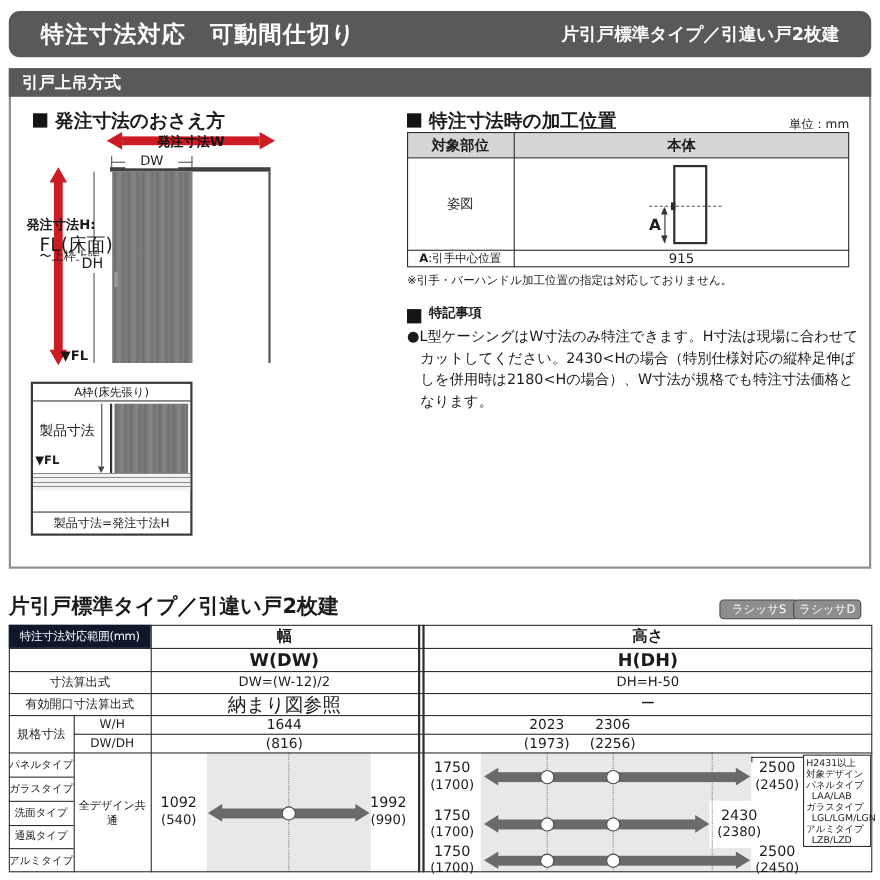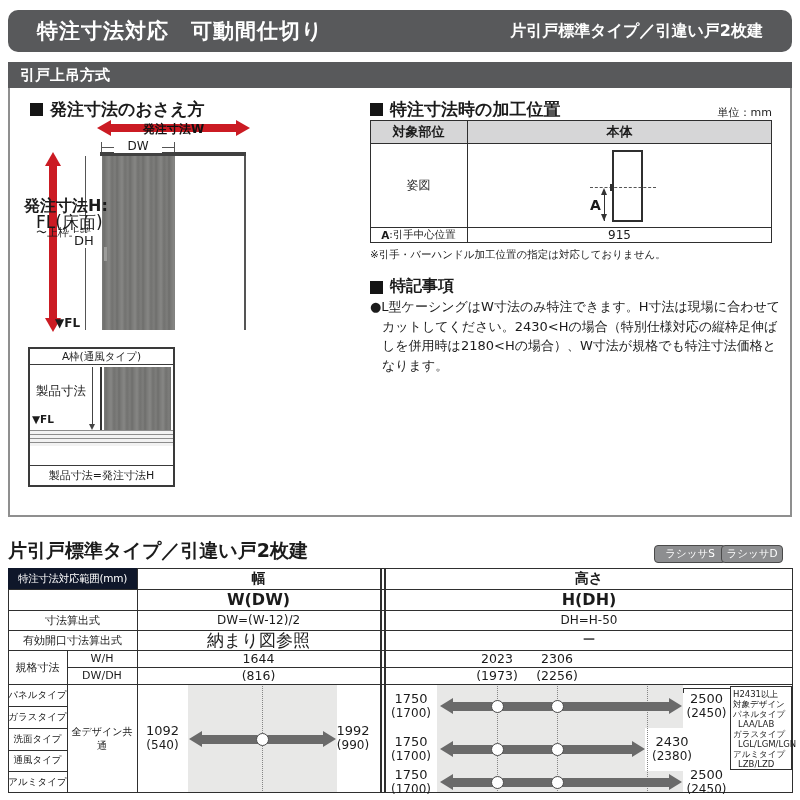--- a/index.html
+++ b/index.html
@@ -67,30 +67,30 @@
   <div class="abs" style="left:114px; top:139px; width:48px; text-align:center; font-size:12px; background:#fff; z-index:3;">DW</div>
 
   <div class="abs" style="left:100px; top:152px; width:146px; height:4px; background:#414141;"></div>
   <div class="abs wood" style="left:102px; top:156px; width:73px; height:174px;"></div>
   <div class="abs" style="left:104px; top:247px; width:3px; height:14px; background:#9c9c9a;"></div>
   <div class="abs" style="left:244px; top:156px; width:2px; height:174px; background:#555;"></div>
 
   <div class="abs red" style="left:49px; top:165px; width:8px; height:154px;"></div>
   <div class="abs arr-up" style="left:45px; top:152px;"></div>
   <div class="abs arr-dn" style="left:45px; top:318px;"></div>
-  <div class="abs" style="left:24px; top:196px; font-size:16px; font-weight:bold; z-index:3;">発注寸法H:</div>
+  <div class="abs" style="left:24px; top:196px; font-size:12px; font-weight:bold; z-index:3;">発注寸法H:</div>
   <div class="abs" style="left:36px; top:211px; font-size:17px; z-index:3;">FL(床面)</div>
   <div class="abs" style="left:36px; top:225px; font-size:11px; z-index:3;">〜上枠上端</div>
 
   <div class="abs" style="left:85px; top:156px; width:1px; height:174px; background:#555;"></div>
   <div class="abs" style="left:72px; top:233px; font-size:13px; background:#fff; padding:0 2px; z-index:3;">DH</div>
   <div class="abs" style="left:55px; top:316px; font-size:12px; font-weight:bold; z-index:3;">▼FL</div>
 
   <div class="abs" style="left:28px; top:347px; width:147px; height:140px; border:2px solid #3a3a3a; background:#fff;"></div>
-  <div class="abs cell" style="left:30px; top:349px; width:143px; height:15px; font-size:10.5px;">A枠(通風タイプ)</div>
+  <div class="abs cell" style="left:30px; top:349px; width:143px; height:15px; font-size:10.5px;">A枠(床先張り)</div>
   <div class="abs hline" style="left:30px; top:364px; width:143px; background:#3a3a3a;"></div>
   <div class="abs" style="left:100px; top:367px; width:2px; height:63px; background:#333;"></div>
   <div class="abs wood" style="left:104px; top:367px; width:67px; height:63px;"></div>
   <div class="abs" style="left:92px; top:367px; width:1px; height:57px; background:#444;"></div>
   <div class="abs" style="left:89px; top:424px; width:0; height:0; border-left:3.5px solid transparent; border-right:3.5px solid transparent; border-top:6px solid #444;"></div>
   <div class="abs" style="left:36px; top:383px; font-size:12.5px;">製品寸法</div>
   <div class="abs" style="left:32px; top:413px; font-size:10.5px; font-weight:bold;">▼FL</div>
   <div class="abs" style="left:30px; top:430px; width:143px; height:16px; background:repeating-linear-gradient(180deg,#8c8c8c 0 1px,#f2f2f2 1px 4px);"></div>
   <div class="abs hline" style="left:30px; top:465px; width:143px; background:#3a3a3a;"></div>
   <div class="abs cell" style="left:30px; top:466px; width:143px; height:19px; font-size:11px;">製品寸法=発注寸法H</div>
@@ -117,21 +117,21 @@
   <div class="abs" style="left:590px; top:197px; font-size:14px; font-weight:bold;">A</div>
 
   <div class="abs cell" style="left:370px; top:228px; width:97px; height:14px; font-size:10.5px;">
     <span style="font-weight:bold;">A</span>
       <span>:引手中心位置</span>
   </div>
   <div class="abs cell" style="left:467px; top:228px; width:305px; height:14px; font-size:12px;">915</div>
   <div class="abs" style="left:370px; top:248px; font-size:10.5px;">※引手・バーハンドル加工位置の指定は対応しておりません。</div>
 
   <div class="abs sqbullet" style="left:370px; top:281px;"></div>
-  <div class="abs" style="left:390px; top:276px; font-size:16px; font-weight:bold;">特記事項</div>
+  <div class="abs" style="left:390px; top:276px; font-size:12px; font-weight:bold;">特記事項</div>
   <div class="abs" style="left:370px; top:297px; width:416px; font-size:13px; line-height:1.5; padding-left:12px; text-indent:-12px;">●L型ケーシングはW寸法のみ特注できます。H寸法は現場に合わせてカットしてください。2430&lt;Hの場合（特別仕様対応の縦枠足伸ばしを併用時は2180&lt;Hの場合）、W寸法が規格でも特注寸法価格となります。</div>
 
   <div class="abs" style="left:8px; top:538px; font-size:19px; font-weight:bold;">片引戸標準タイプ／引違い戸2枚建</div>
   <div class="abs badge" style="left:654px; top:545px; width:72px; height:18px;">ラシッサS</div>
   <div class="abs badge" style="left:721px; top:545px; width:62px; height:18px;">ラシッサD</div>
 
   <div class="abs band" style="left:188px; top:684px; width:149px; height:109px;"></div>
   <div class="abs band" style="left:437px; top:684px; width:246px; height:44px;"></div>
   <div class="abs band" style="left:437px; top:728px; width:208px; height:43px;"></div>
   <div class="abs band" style="left:437px; top:771px; width:246px; height:22px;"></div>

